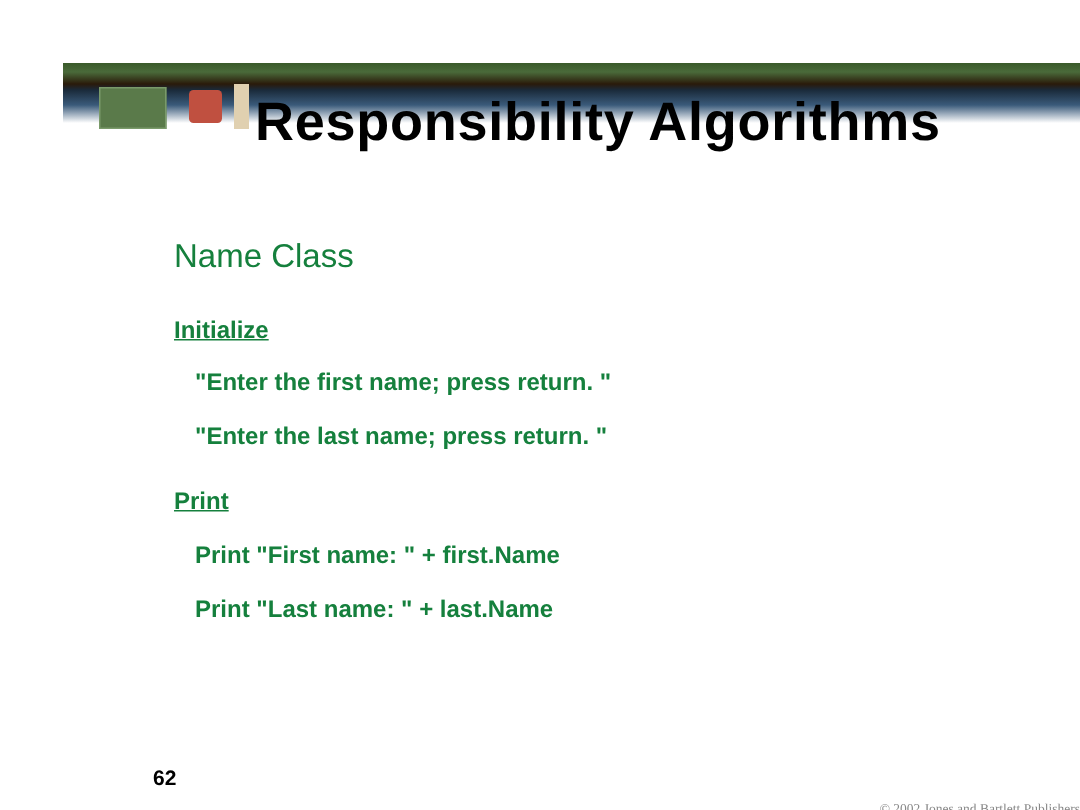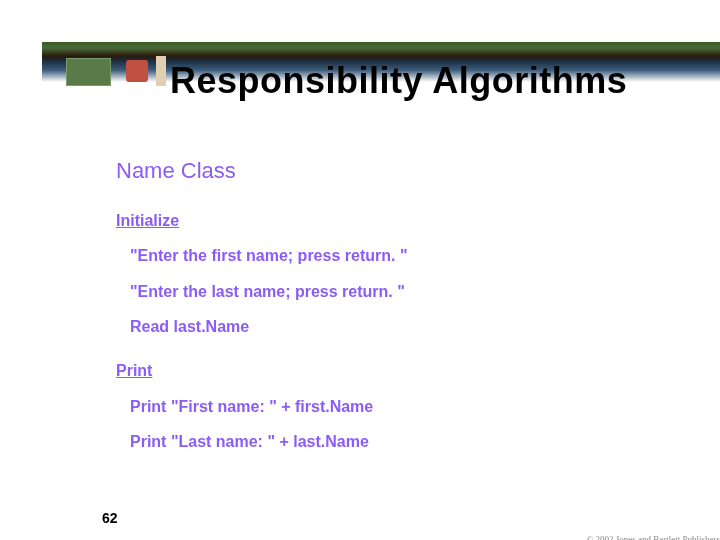--- a/index.html
+++ b/index.html
@@ -44,21 +44,21 @@
     color: #000000;
     z-index: 2;
     letter-spacing: 0.5px;
   }
   .content {
     position: absolute;
     top: 100px;
     left: 60px;
     width: 600px;
     font-size: 16px;
-    color: #8b5cf6;
+    color: #15803d;
     line-height: 1.35;
     font-weight: bold;
   }
   .subtitle {
     font-size: 22px;
     font-weight: normal;
     margin-bottom: 24px;
   }
   .section-head {
     text-decoration: underline;
@@ -96,21 +96,20 @@
 
 <div class="title">Responsibility Algorithms</div>
 
 <div class="content">
   <div class="subtitle">Name Class</div>
 
   <div class="section-head">Initialize</div>
   <div class="block">
     <div>"Enter the first name; press return. "</div>
     <div>"Enter the last name; press return. "</div>
-    <div>Read last.Name</div>
   </div>
 
   <div class="section-head">Print</div>
   <div class="block">
     <div>Print "First name: " + first.Name</div>
     <div>Print "Last name: " + last.Name</div>
   </div>
 </div>
 
 <div class="pg-num">62</div>

